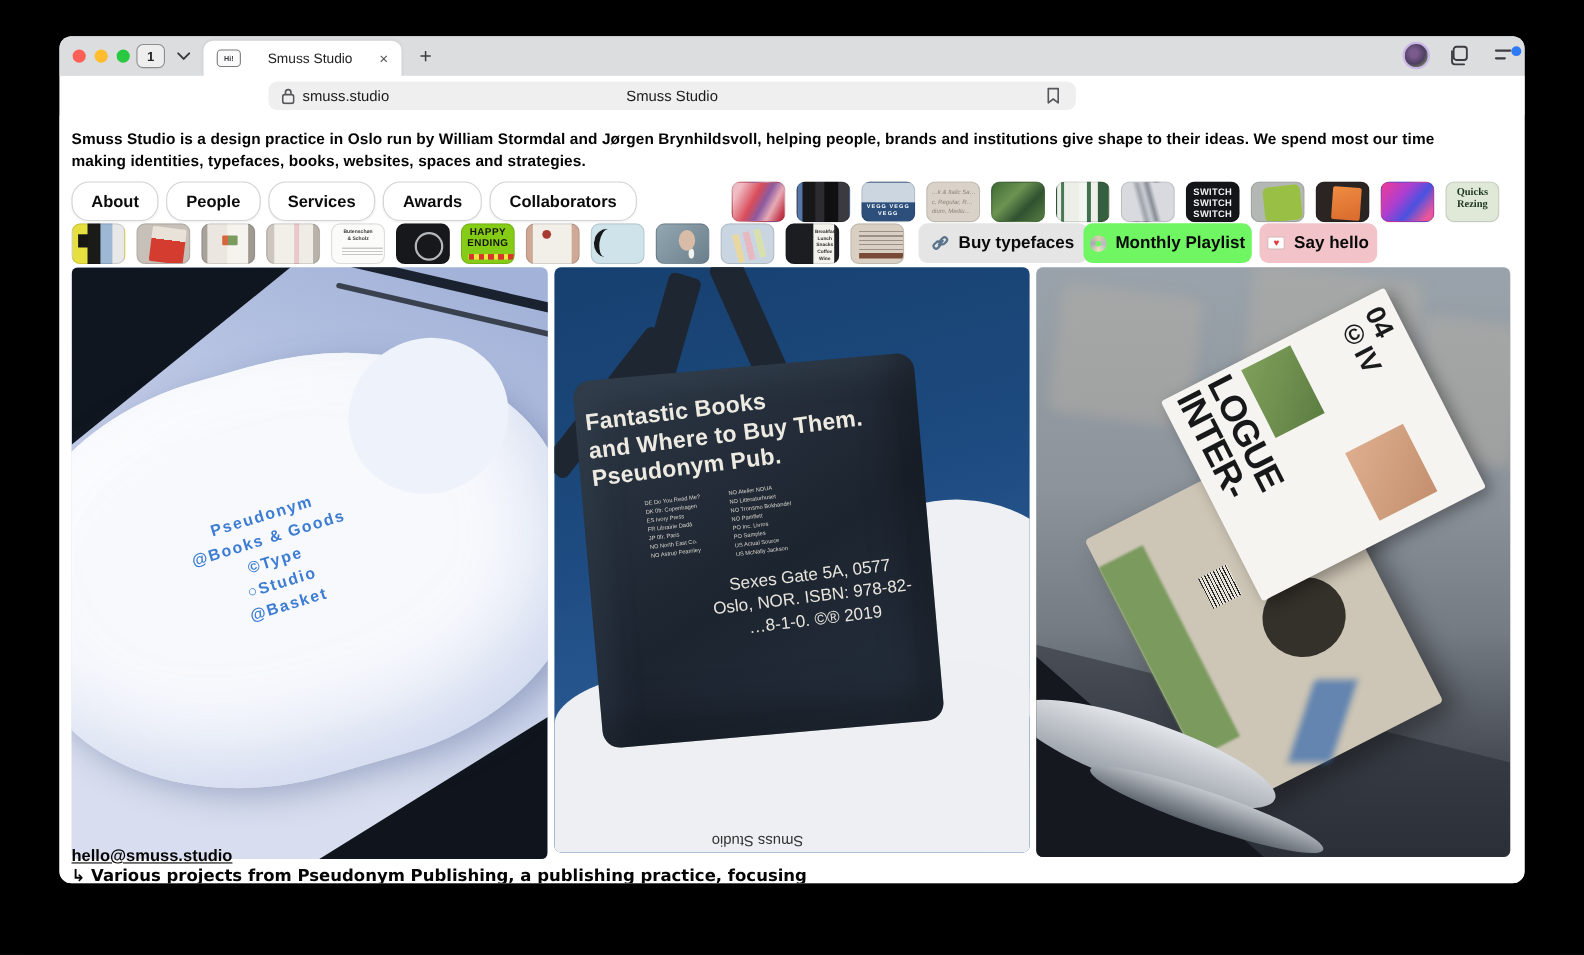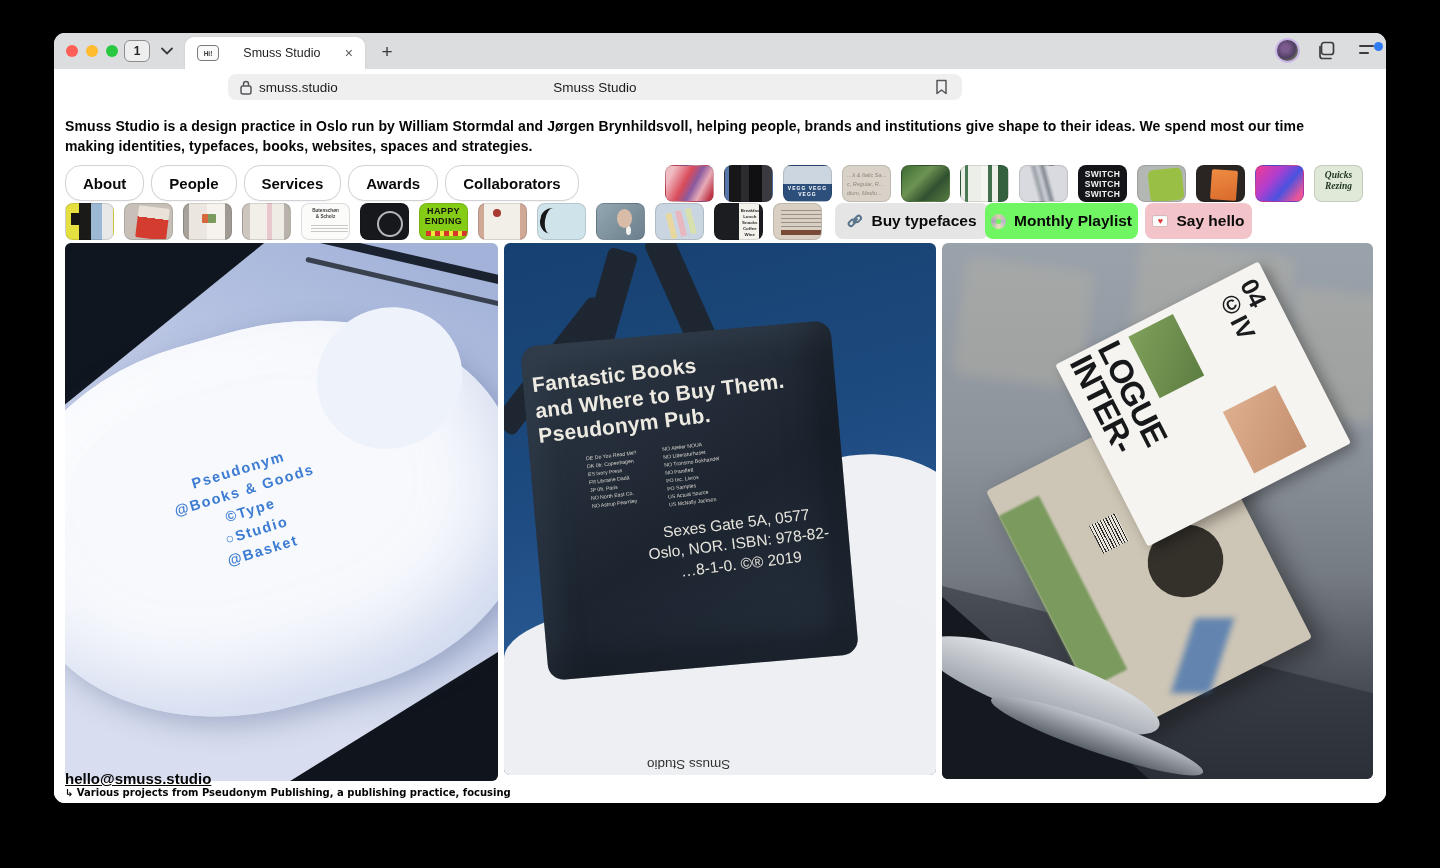--- a/index.html
+++ b/index.html
@@ -31,21 +31,21 @@
     background:radial-gradient(circle at 40% 40%, #7b5a8e 20%, #4e3f62 55%, #86a05c 90%);
     border:2px solid #cbb8e8; }
   .panelicon { position:absolute; left:1263px; top:8px; width:22px; height:20px; }
   .menuicon { position:absolute; left:1305px; top:9px; width:24px; height:18px; }
   .menuicon .bar { position:absolute; left:0; height:2.4px; border-radius:2px; background:#3c3c40; }
   .menuicon .b1 { top:3px; width:15px; }
   .menuicon .b2 { top:10px; width:10px; }
   .menuicon .dot { position:absolute; right:0; top:0; width:9px; height:9px; border-radius:50%; background:#2f7bf6; }
 
   
-  .toolbar { position:absolute; left:0; top:36px; width:100%; height:36px; background:#fff; }
+  .toolbar { position:absolute; left:16px; top:36px; width:100%; height:36px; background:#fff; }
   .addrpill { position:absolute; left:174px; top:5px; width:734px; height:26px; background:#efeff0; border-radius:8px; }
   .addr-left { position:absolute; left:12px; top:0; height:26px; display:flex; align-items:center; gap:7px; }
   .url { font-size:13.5px; color:#1b1b1d; }
   .pagetitle { position:absolute; left:0; width:100%; top:0; height:26px; display:flex; align-items:center;
     justify-content:center; font-size:13.5px; color:#1b1b1d; pointer-events:none; }
   .bmk { position:absolute; right:14px; top:5px; }
 
   
   .content { position:absolute; left:0; top:72px; width:1332px; height:698px; background:#fff; }
   .intro { position:absolute; left:11px; top:12px; width:1268px; font-size:14px; font-weight:bold;
@@ -73,21 +73,21 @@
   .r1t7 { background:linear-gradient(75deg,#d8dadf 32%,#9fa4ab 40%,#c9cdd3 48%,#878c94 56%,#d8dadf 64%); }
   .r1t8 { background:#131519; }
   .r1t8 .ttxt { left:0; right:0; top:3px; text-align:center; color:#f2f2f2; font-size:8.5px; line-height:1.18; letter-spacing:.3px; }
   .r1t9 { background:#b4b8b4; }
   .r1t9::after { content:""; position:absolute; left:11px; top:3px; width:34px; height:32px; background:#9abf45; border-radius:5px; transform:rotate(-6deg); }
   .r1t10 { background:#2a2522; }
   .r1t10::after { content:""; position:absolute; left:14px; top:4px; width:26px; height:30px; background:linear-gradient(160deg,#ef8c42,#d96a2c); border-radius:2px; transform:rotate(4deg); }
   .r1t11 { background:linear-gradient(130deg,#e23ca0 8%,#b03ecf 36%,#4a52e0 62%,#e8559a 88%); }
   .r1t12 { background:#e0e8d8; }
   .r1t12 .ttxt { left:0; right:0; top:4px; text-align:center; color:#1c3420; font-size:9.5px; line-height:1.15;
-    font-family:"Liberation Serif", serif; font-style:italic; }
+    font-family:"Liberation Serif", serif; }
 
   
   .r2t1 { background:linear-gradient(90deg,#e5e040 0 28%,#1a1a18 28% 54%,#9db8d4 54% 76%,#e8e8e8 76%); }
   .r2t1::after { content:""; position:absolute; left:5px; top:9px; width:9px; height:12px; background:#161614; }
   .r2t2 { background:#c6c0b8; }
   .r2t2::after { content:""; position:absolute; left:12px; top:3px; width:31px; height:32px; border-radius:2px;
     background:linear-gradient(180deg,#e8e2d8 0 35%,#d43c30 35%); transform:rotate(7deg); }
   .r2t3 { background:linear-gradient(90deg,#a8a29a 0 10%,#ebe7e0 10% 48%,#f6f3ee 48% 88%,#a09a92 88%); }
   .r2t3::after { content:""; position:absolute; left:18px; top:10px; width:14px; height:9px;
     background:linear-gradient(90deg,#d4683c 0 40%,#7a9a5e 40%); border-radius:1px; }
@@ -192,21 +192,21 @@
   .hl-silver { position:absolute; left:-6%; bottom:12%; width:58%; height:11%; border-radius:50%;
     background:linear-gradient(180deg,#e2e5e9,#9aa0a8); transform:rotate(19deg); }
   .hl-streak { position:absolute; left:10%; bottom:5%; width:52%; height:6%; border-radius:50%;
     background:linear-gradient(180deg,#c2c7cd,#5a6068); transform:rotate(19deg); }
   .hl-glint { position:absolute; left:56%; bottom:16%; width:9%; height:14%; background:#3f6fae;
     filter:blur(3px); opacity:.75; transform:skewX(-18deg); }
 
   
   .email { position:absolute; left:11px; top:665px; font-size:15px; font-weight:bold; color:#050505;
     text-decoration:underline; z-index:6; }
-  .caption { position:absolute; left:11px; top:682px; font-size:10px; font-weight:bold; color:#050505;
+  .caption { position:absolute; left:11px; top:682px; font-size:15px; font-weight:bold; color:#050505;
     font-family:"DejaVu Sans","Liberation Sans",sans-serif; z-index:6; white-space:nowrap; }
 
   svg { display:block; }
 </style>
 </head>
 <body>
 
 <div class="window">
 
   <div class="tabstrip">

